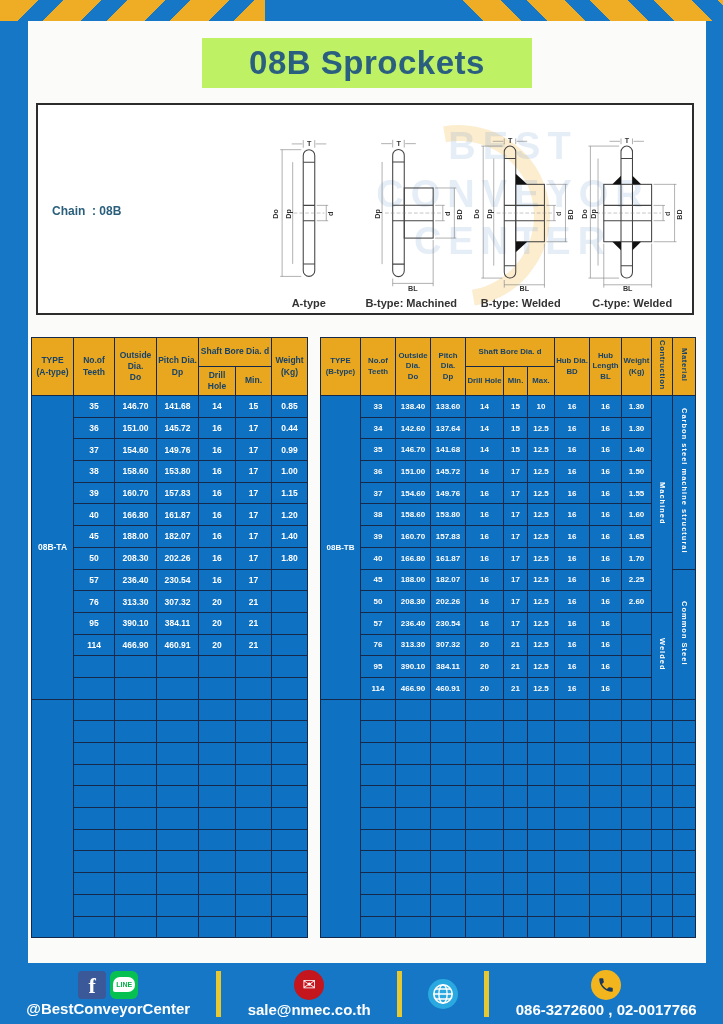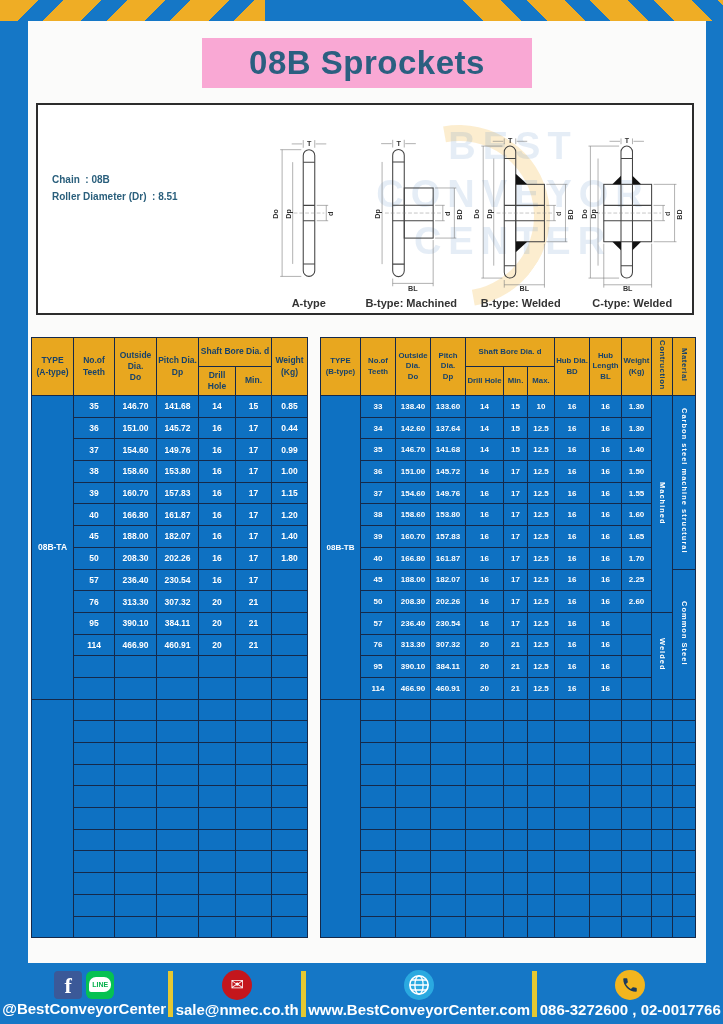--- a/index.html
+++ b/index.html
@@ -10,32 +10,32 @@
   .hazard{position:absolute;top:0;left:0;width:723px;height:21px;background:#1577C6;}
   .stripes-l{position:absolute;top:0;left:0;width:265px;height:21px;
     background:repeating-linear-gradient(135deg,#EFAD25 0 27px,#1577C6 27px 45px);}
   .stripes-r{position:absolute;top:0;right:0;width:265px;height:21px;
     background:repeating-linear-gradient(45deg,#1577C6 0 18px,#EFAD25 18px 45px);}
 
   
   .content{position:absolute;left:28px;top:21px;right:17px;bottom:61px;background:#FBFBFA;}
 
   .banner{position:absolute;left:50%;transform:translateX(-50%);top:17px;width:330px;height:50px;
-    background:#f9a8d4;display:flex;align-items:center;justify-content:center;}
+    background:#bef264;display:flex;align-items:center;justify-content:center;}
   .banner span{color:#2B5F80;font-size:33px;font-weight:bold;letter-spacing:.5px;}
 
   
   .info-box{position:absolute;left:8px;top:82px;width:658px;height:212px;background:#fff;
     border:2px solid #2c2c2c;box-sizing:border-box;overflow:hidden;}
   .watermark{position:absolute;left:310px;top:18px;width:330px;text-align:center;
     color:rgba(70,125,190,0.14);font-weight:bold;font-size:38px;letter-spacing:7px;line-height:1.25;pointer-events:none;}
   .wm-bird{position:absolute;left:330px;top:20px;width:150px;height:150px;border-radius:50%;
     border:16px solid rgba(240,175,38,0.22);border-left-color:transparent;border-bottom-color:transparent;transform:rotate(35deg);}
   .specs{position:absolute;left:14px;top:66px;}
-  .spec-line{color:#2A5F7C;font-weight:bold;font-size:10px;line-height:17px;white-space:pre;}
+  .spec-line{color:#2A5F7C;font-weight:bold;font-size:12px;line-height:17px;white-space:pre;margin-top:32px;}
   .diagrams{position:absolute;left:222px;top:6px;right:4px;bottom:4px;display:flex;justify-content:space-around;}
   .diagram{display:flex;flex-direction:column;align-items:center;justify-content:flex-end;}
   .diagram svg{display:block;}
   .caption{color:#333;font-size:11px;font-weight:bold;margin-top:2px;white-space:nowrap;}
   .dwg{stroke:#444;fill:none;stroke-width:1.1;}
   .dim{stroke:#777;fill:none;stroke-width:.6;}
   .cl{stroke:#888;fill:none;stroke-width:.5;stroke-dasharray:4 2;}
   .lbl{font-size:7.5px;fill:#333;font-weight:bold;}
   .weld{fill:#111;stroke:none;}
 
@@ -87,21 +87,20 @@
     <div class="info-box">
       <div class="wm-bird"></div>
       <div class="watermark">
         <div>BEST</div>
         <div>CONVEYOR</div>
         <div>CENTER</div>
       </div>
 
       <div class="specs">
         <div class="spec-line">Chain  : 08B</div>
-        <div class="spec-line">Roller Diameter (Dr)  : 8.51</div>
       </div>
 
       <div class="diagrams">
 
         <div class="diagram">
           <svg width="96" height="162" viewBox="0 0 100 162">
             <path class="dim" d="M44 12 V4 M56 12 V4 M32 8 H43 M68 8 H57"></path>
             <text class="lbl" x="48" y="10">T</text>
             <rect class="dwg" x="44" y="14" width="12" height="132" rx="6"></rect>
             <path class="dwg" d="M44 27 H56 M44 133 H56" stroke-width="0.8"></path>
@@ -782,21 +781,20 @@
     </div>
     <div class="f-divider"></div>
     <div class="f-group">
       <div class="globe-icon">
         <svg width="22" height="22" viewBox="0 0 24 24">
           <circle cx="12" cy="12" r="10" fill="none" stroke="#fff" stroke-width="1.8"></circle>
           <ellipse cx="12" cy="12" rx="4.5" ry="10" fill="none" stroke="#fff" stroke-width="1.5"></ellipse>
           <path d="M2 12 H22 M3.5 6.5 H20.5 M3.5 17.5 H20.5" stroke="#fff" stroke-width="1.5" fill="none"></path>
         </svg>
       </div>
-      <div class="f-label">www.BestConveyorCenter.com</div>
     </div>
     <div class="f-divider"></div>
     <div class="f-group">
       <div class="phone-icon">
         <svg width="18" height="18" viewBox="0 0 24 24">
           <path d="M6.6 10.8c1.4 2.8 3.8 5.1 6.6 6.6l2.2-2.2c.3-.3.7-.4 1-.2 1.1.4 2.3.6 3.6.6.6 0 1 .4 1 1V20c0 .6-.4 1-1 1C10.8 21 3 13.2 3 3.9 3 3.4 3.4 3 4 3h3.5c.6 0 1 .4 1 1 0 1.2.2 2.4.6 3.6.1.3 0 .7-.2 1l-2.3 2.2z" fill="#1b3a5c"></path>
         </svg>
       </div>
       <div class="f-label">086-3272600 , 02-0017766</div>
     </div>

